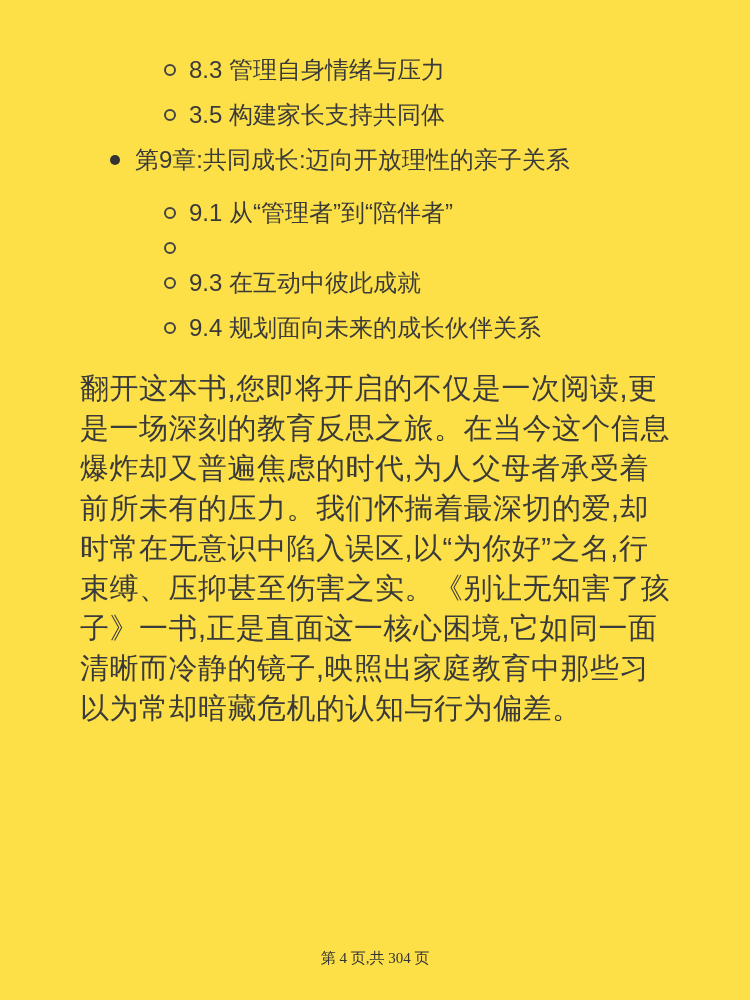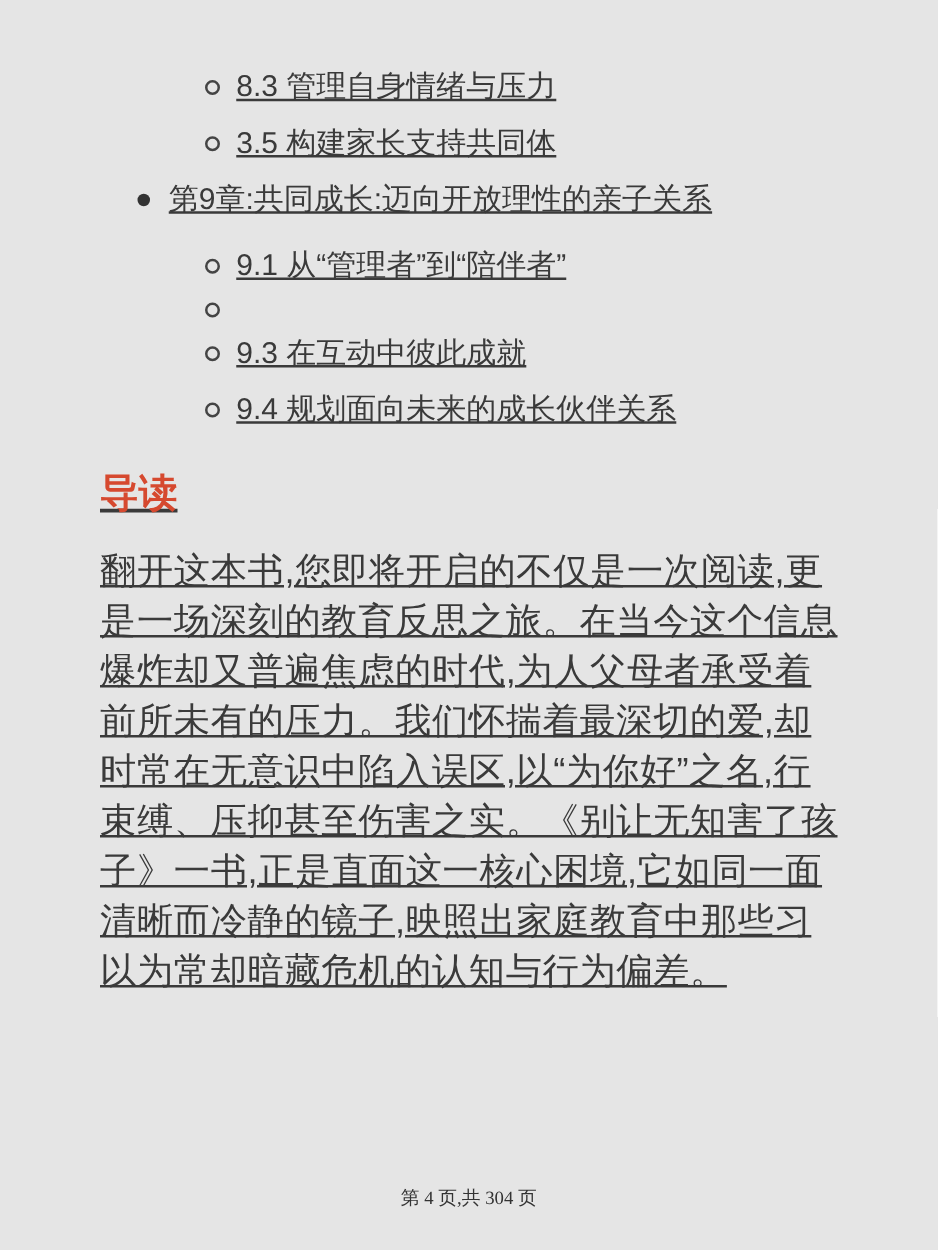--- a/index.html
+++ b/index.html
@@ -11,22 +11,21 @@
     width: 750px;
     height: 1000px;
     font-family: "Liberation Sans", "DejaVu Sans", sans-serif;
     color: #3a3a3a;
   }
   .page {
     position: relative;
     width: 750px;
     height: 1000px;
     overflow: hidden;
-    background: #e5e5e5;
-    text-decoration: underline;
+    background: #fde047;
   }
   .content {
     padding: 54px 80px 0 80px;
   }
   .toc {
     list-style: none;
     margin: 0;
     padding: 0;
   }
   .toc-item {
@@ -118,21 +117,20 @@
       <li class="toc-item level-2">
         <span class="bullet circle"></span>
         <span class="toc-label">9.3 在互动中彼此成就</span>
       </li>
       <li class="toc-item level-2">
         <span class="bullet circle"></span>
         <span class="toc-label">9.4 规划面向未来的成长伙伴关系</span>
       </li>
     </ul>
 
-    <h2 class="section-title">导读</h2>
 
     <p class="body-paragraph">翻开这本书,您即将开启的不仅是一次阅读,更是一场深刻的教育反思之旅。在当今这个信息爆炸却又普遍焦虑的时代,为人父母者承受着前所未有的压力。我们怀揣着最深切的爱,却时常在无意识中陷入误区,以“为你好”之名,行束缚、压抑甚至伤害之实。《别让无知害了孩子》一书,正是直面这一核心困境,它如同一面清晰而冷静的镜子,映照出家庭教育中那些习以为常却暗藏危机的认知与行为偏差。</p>
 
   </div>
 
   <div class="page-footer">
     <span>第 4 页,共 304 页</span>
   </div>
 </div>
 

